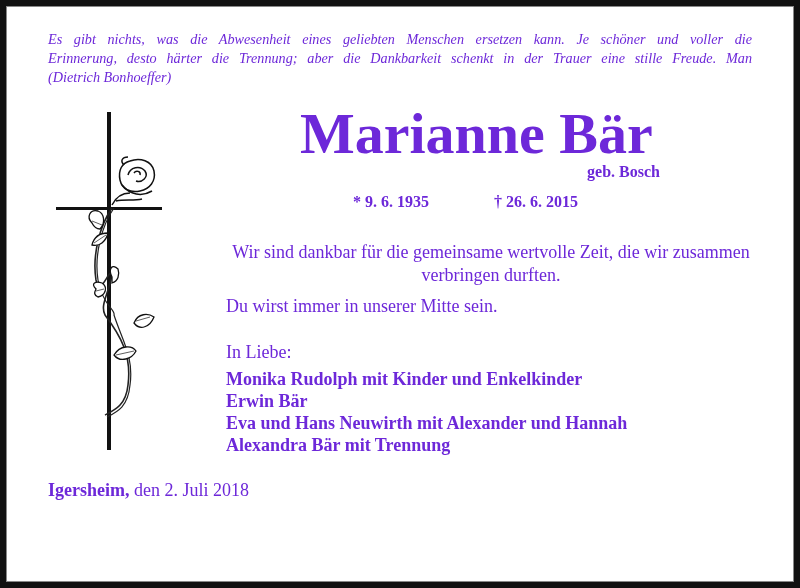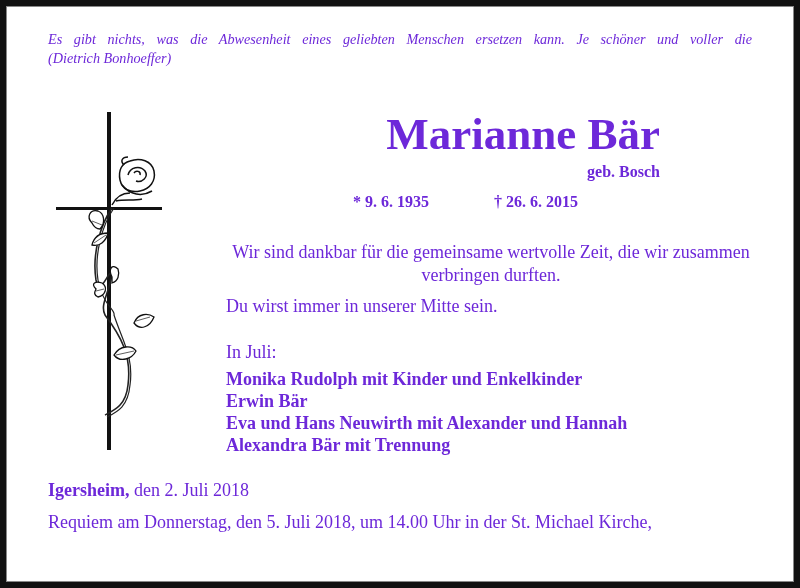--- a/index.html
+++ b/index.html
@@ -21,21 +21,21 @@
     .quote {
       position: absolute; left: 48px; top: 30px; width: 704px;
       font-style: italic; font-size: 14.2px; line-height: 19px;
       text-align: justify;
     }
     .quote .ql { display: block; white-space: nowrap; }
     .quote .ql.justify { text-align: justify; text-align-last: justify; }
     .quote .last { display: flex; justify-content: space-between; }
     .name {
       position: absolute; left: 300px; width: 360px; top: 108px;
-      text-align: right; font-weight: bold; font-size: 45px; line-height: 52px;
+      text-align: left; font-weight: bold; font-size: 58px; line-height: 52px;
     }
     .maiden {
       position: absolute; left: 300px; width: 360px; top: 163px;
       text-align: right; font-weight: bold; font-size: 16px;
     }
     .dates {
       position: absolute; top: 193px; font-weight: bold; font-size: 16px;
     }
     .dates.birth { left: 353px; }
     .dates.death { left: 494px; }
@@ -48,20 +48,21 @@
     .requiem { position: absolute; left: 48px; top: 510px; font-size: 18px; line-height: 25px; }
     .cross { position: absolute; left: 50px; top: 105px; width: 125px; height: 350px; }
   </style>
 </head>
 <body>
 
 <div class="frame"></div>
 
 <div class="quote serif">
   <span class="ql justify">Es gibt nichts, was die Abwesenheit eines geliebten Menschen ersetzen kann. Je schöner und voller die</span>
+  <span class="ql justify">Erinnerung, desto härter die Trennung; aber die Dankbarkeit schenkt in der Trauer eine stille Freude. Man</span>
   <span class="ql last">
     <span style="margin-right:4px;">(Dietrich Bonhoeffer)</span>
   </span>
 </div>
 
 <svg class="cross" viewBox="0 0 125 350" xmlns="http://www.w3.org/2000/svg">
 
   <rect x="57" y="7" width="4" height="338" fill="#111"></rect>
 
   <rect x="6" y="102" width="106" height="3" fill="#111"></rect>
@@ -97,26 +98,25 @@
   </g>
 </svg>
 
 <div class="name serif">Marianne Bär</div>
 <div class="maiden serif">geb. Bosch</div>
 <div class="dates birth serif">*  9. 6. 1935</div>
 <div class="dates death serif">†  26. 6. 2015</div>
 
 <div class="body-text t1 serif">Wir sind dankbar für die gemeinsame wertvolle Zeit, die wir zusammen verbringen durften.</div>
 <div class="body-text t2 serif">Du wirst immer in unserer Mitte sein.</div>
-<div class="body-text t3 serif">In Juli:</div>
+<div class="body-text t3 serif">In Liebe:</div>
 
 <div class="mourners serif">
   <div>Monika Rudolph mit Kinder und Enkelkinder</div>
   <div>Erwin Bär</div>
   <div>Eva und Hans Neuwirth mit Alexander und Hannah</div>
   <div>Alexandra Bär mit Trennung</div>
 </div>
 
 <div class="place serif"><b>Igersheim,</b><span> den 2. Juli 2018</span></div>
 
 <div class="requiem serif">
-  <div>Requiem am Donnerstag, den 5. Juli 2018, um 14.00 Uhr in der St. Michael Kirche,</div>
 </div>
 
 </body></html>

